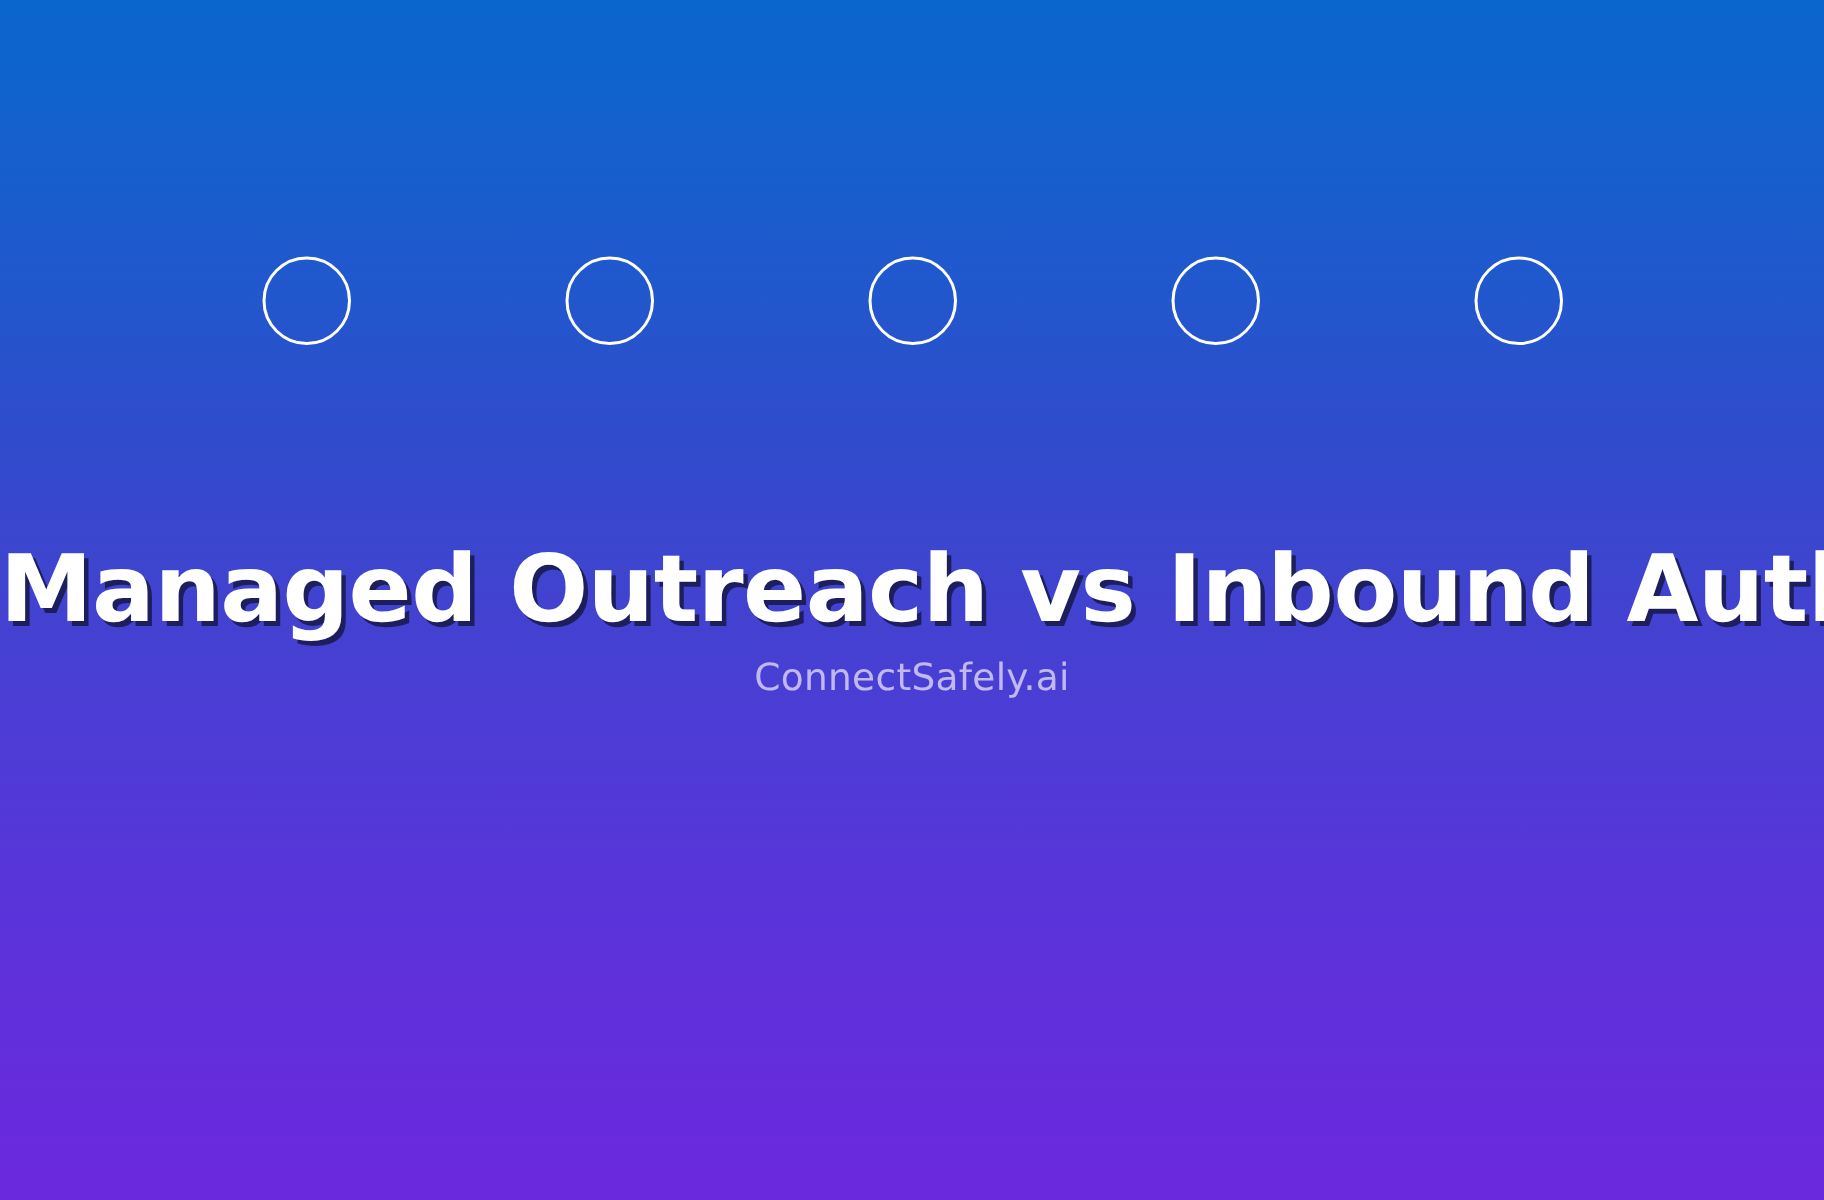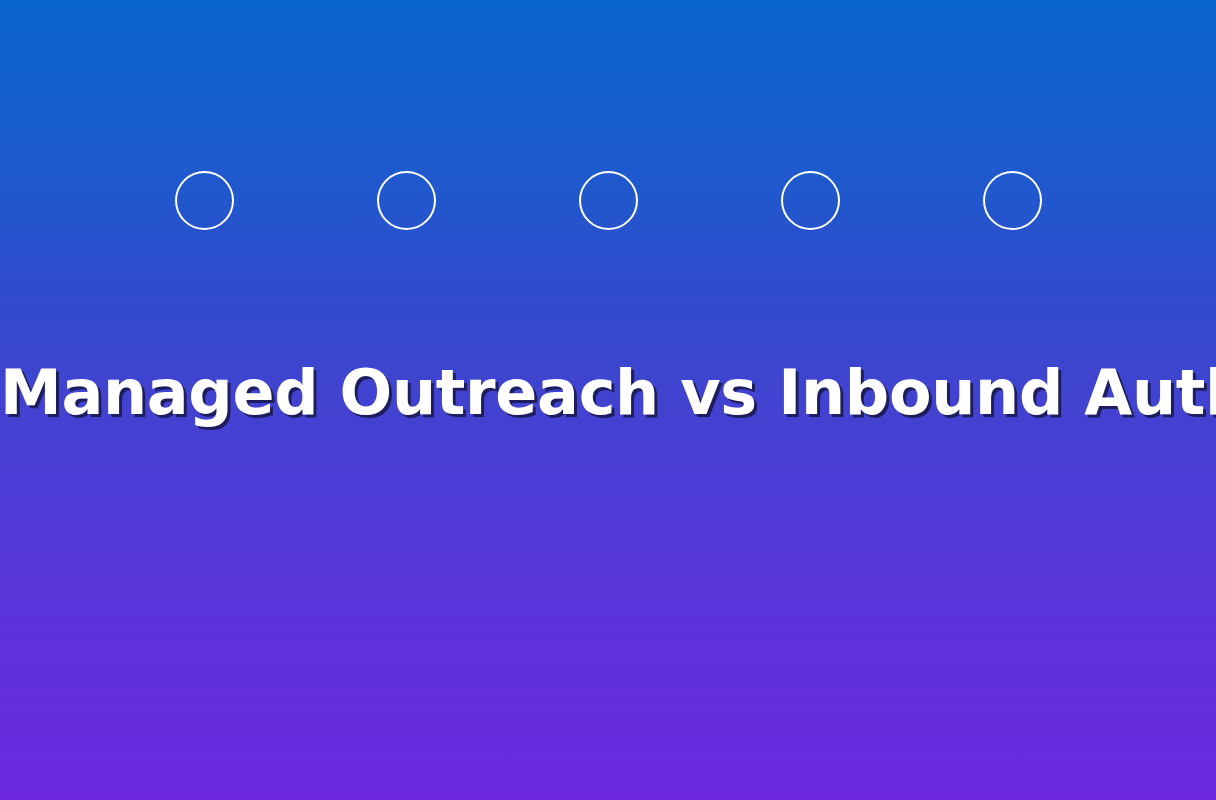--- a/index.html
+++ b/index.html
@@ -96,15 +96,16 @@
   <div id="circle-row">
     <span class="deco-circle"></span>
     <span class="deco-circle"></span>
     <span class="deco-circle"></span>
     <span class="deco-circle"></span>
     <span class="deco-circle"></span>
   </div>
 
   <div id="headline-block">
     <h1 id="slide-title">Managed Outreach vs Inbound Authority</h1>
+    <p id="slide-subtitle">ConnectSafely.ai</p>
   </div>
 
 </div>
 
 </body></html>

